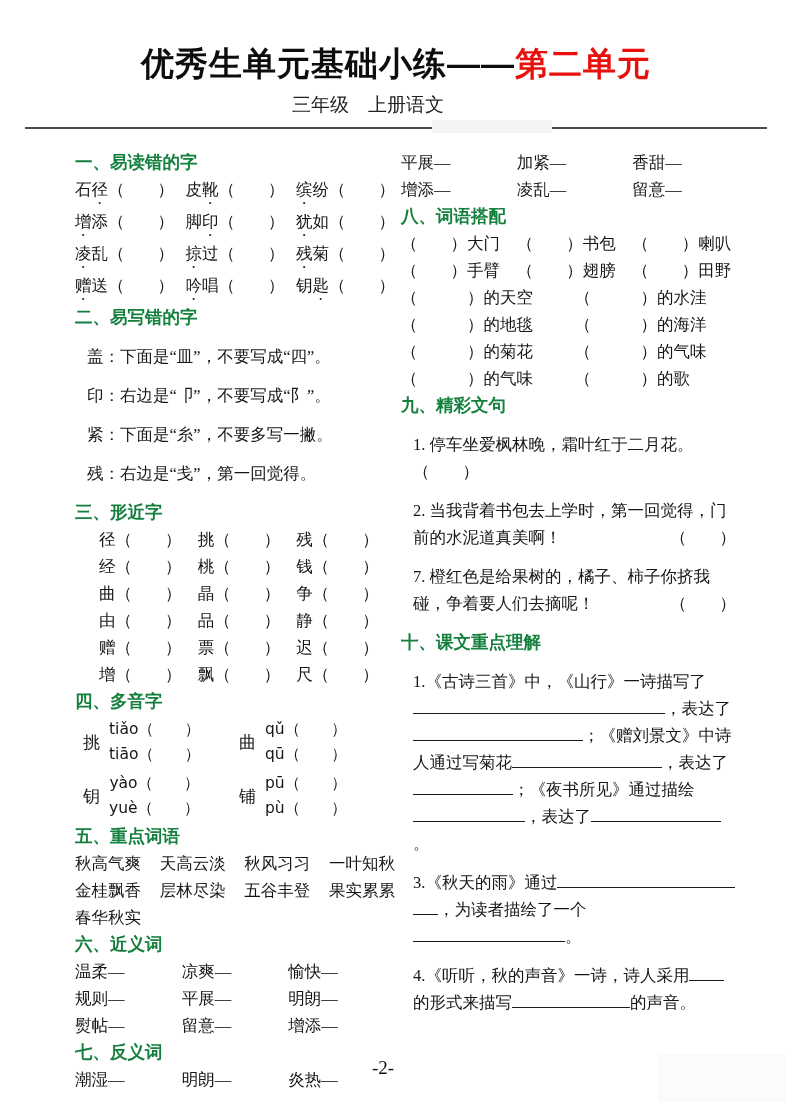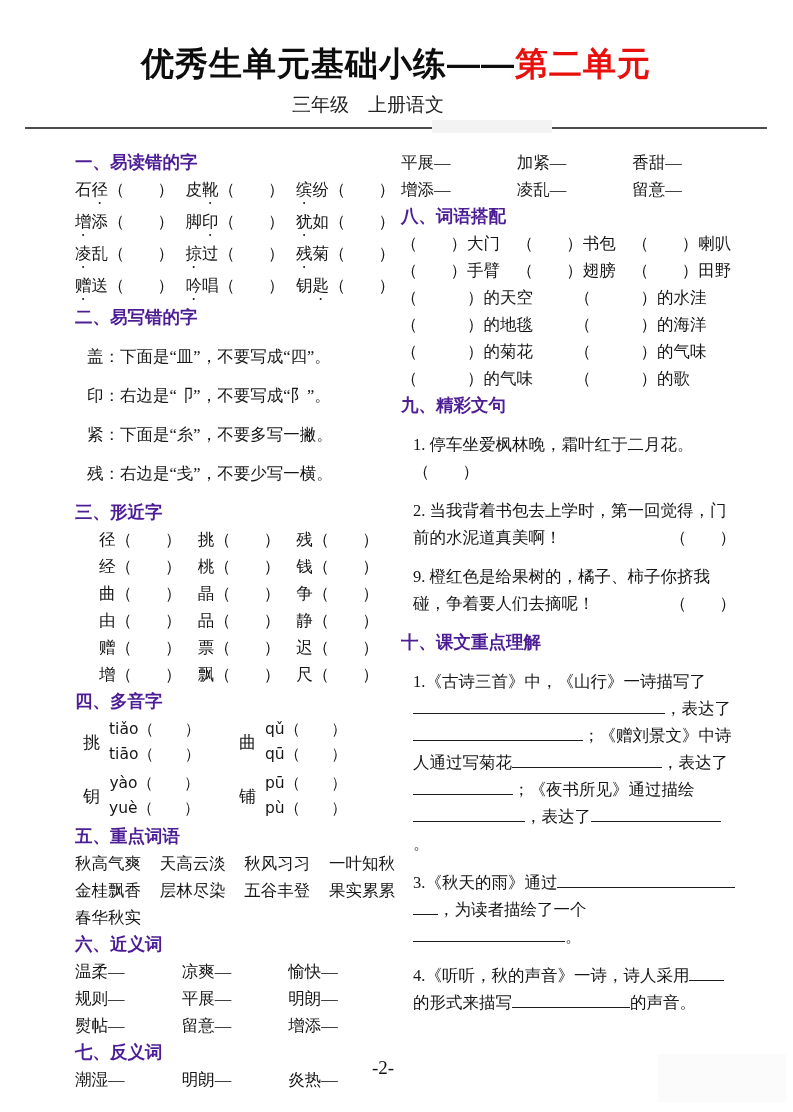--- a/index.html
+++ b/index.html
@@ -29,21 +29,21 @@
   .rule{
     margin:10px 25px 0 25px;height:0;
     border:none;border-top:2.5px solid #4d4d4d;
   }
   
   .cols{display:flex;margin:20px 45px 0 75px;gap:6px;}
   .colL{width:320px;flex:0 0 320px;}
   .colR{width:347px;flex:0 0 347px;}
   h3.sec{
     font-family:"Liberation Sans","DejaVu Sans",sans-serif;
-    font-weight:700;font-size:17.5px;line-height:27px;margin:0;color:#4c1d95;
+    font-weight:700;font-size:17.5px;line-height:27px;margin:0;color:#15803d;
   }
   p{margin:12px;}
   .row3{display:flex;justify-content:space-between;}
   .row3>span{flex:0 0 auto;}
   .row3.eq>span{flex:1 1 0;}
   .row2>span{display:inline-block;width:50%;}
   .row2{display:flex;}
   .indent{padding-left:24px;}
   .dot{
     -webkit-text-emphasis:filled dot #161616;
@@ -124,21 +124,21 @@
           <span><span></span><span class="dot">吟</span><span>唱（　　）</span></span>
           <span><span>钥</span><span class="dot">匙</span><span>（　　）</span></span>
         </div>
       </div>
 
       <div>
         <h3 class="sec">二、易写错的字</h3>
         <p>盖：下面是“皿”，不要写成“四”。</p>
         <p>印：右边是“卩”，不要写成“阝”。</p>
         <p>紧：下面是“糸”，不要多写一撇。</p>
-        <p>残：右边是“戋”，不要少写一横。</p>
+        <p>残：右边是“戋”，第一回觉得。</p>
       </div>
 
       <div>
         <h3 class="sec">三、形近字</h3>
         <div class="row3 eq indent">
           <span>径（　　）</span>
           <span>挑（　　）</span>
           <span>残（　　）</span>
         </div>
         <div class="row3 eq indent">
@@ -293,21 +293,21 @@
         <div class="row2">
           <span>（　　　）的气味</span>
           <span>（　　　）的歌</span>
         </div>
       </div>
 
       <div>
         <h3 class="sec">九、精彩文句</h3>
         <p class="sent">1. 停车坐爱枫林晚，霜叶红于二月花。（　　）</p>
         <p class="sent"><span>2. 当我背着书包去上学时，第一回觉得，门前的水泥道真美啊！</span><span class="paren-r">（　　）</span></p>
-        <p class="sent"><span>9. 橙红色是给果树的，橘子、柿子你挤我碰，争着要人们去摘呢！</span><span class="paren-r">（　　）</span></p>
+        <p class="sent"><span>7. 橙红色是给果树的，橘子、柿子你挤我碰，争着要人们去摘呢！</span><span class="paren-r">（　　）</span></p>
       </div>
 
       <div>
         <h3 class="sec">十、课文重点理解</h3>
         <p class="q"><span>1.《古诗三首》中，《山行》一诗描写了</span><span class="blank" style="width:252px"></span><span>，表达了</span><span class="blank" style="width:170px"></span><span>；《赠刘景文》中诗人通过写菊花</span><span class="blank" style="width:150px"></span><span>，表达了</span><span class="blank" style="width:48px"></span><span class="blank" style="width:52px"></span><span>；《夜书所见》通过描绘</span><span class="blank" style="width:112px"></span><span>，表达了</span><span class="blank" style="width:130px"></span><span>。</span></p>
         <p class="q"><span>3.《秋天的雨》通过</span><span class="blank" style="width:178px"></span><span class="blank" style="width:25px"></span><span>，为读者描绘了一个</span><span class="blank" style="width:152px"></span><span>。</span></p>
         <p class="q"><span>4.《听听，秋的声音》一诗，诗人采用</span><span class="blank" style="width:35px"></span><span>的形式来描写</span><span class="blank" style="width:118px"></span><span>的声音。</span></p>
       </div>
 
     </div>

